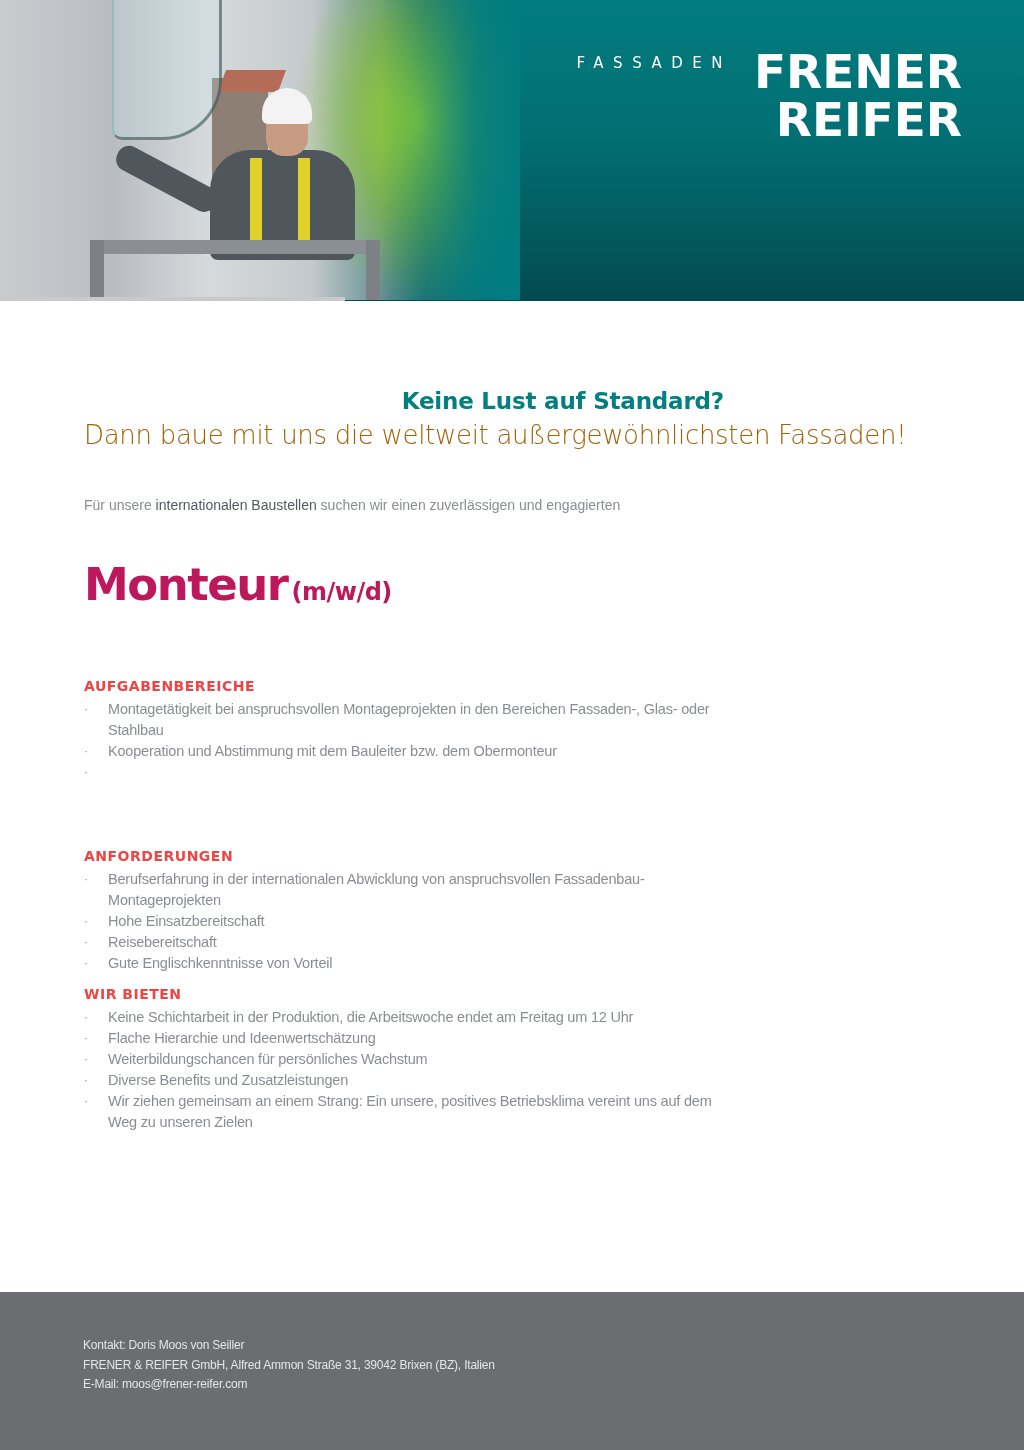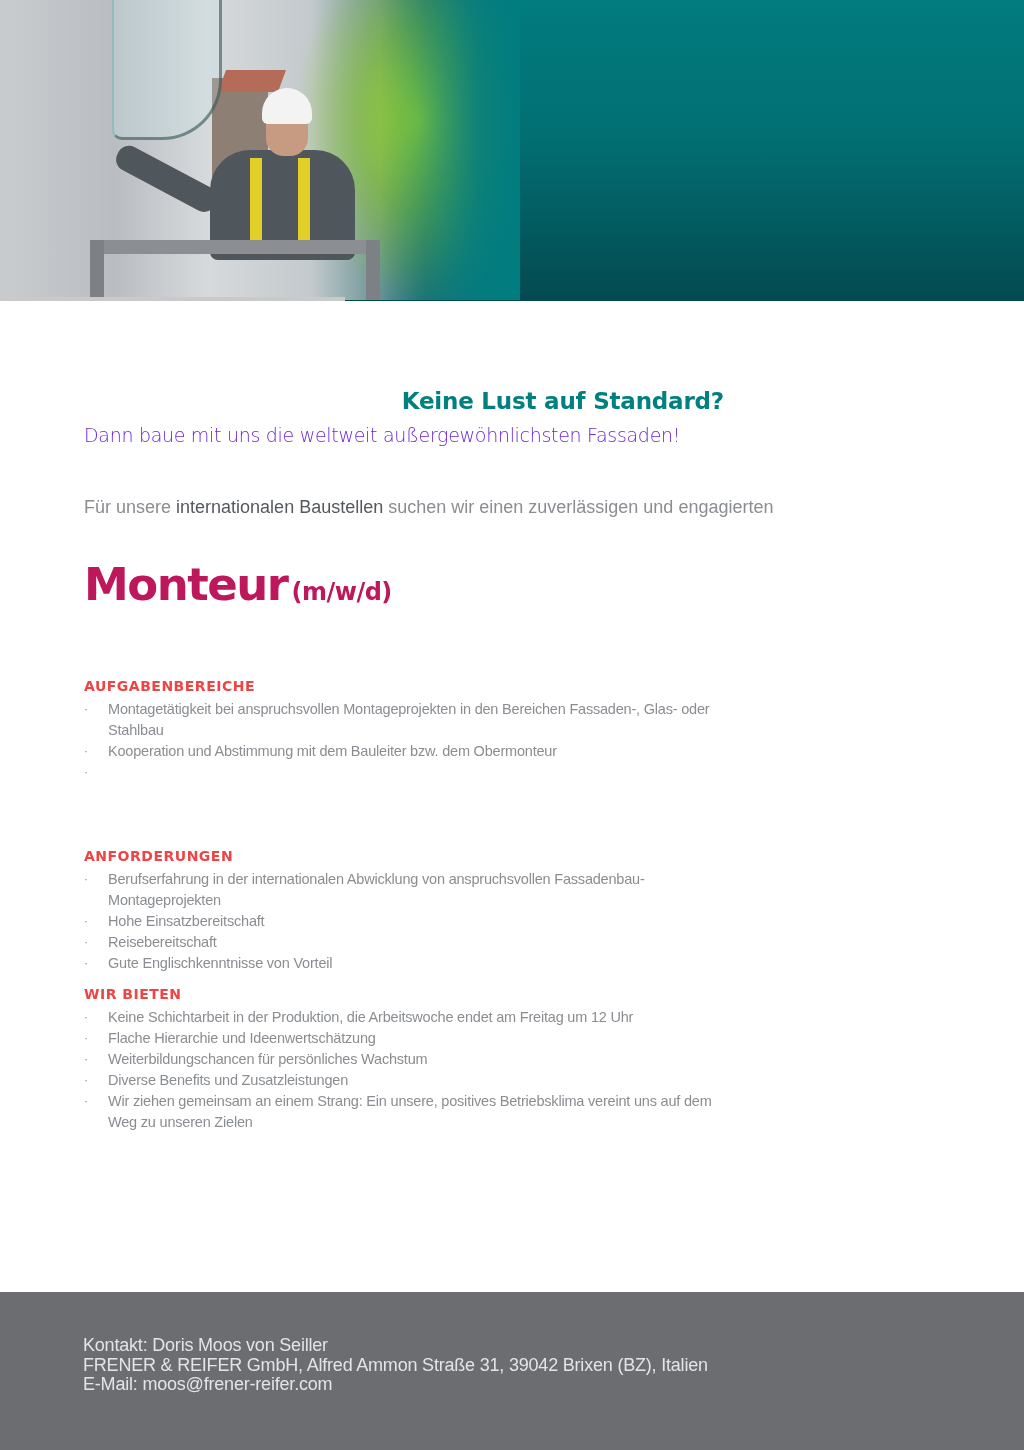--- a/index.html
+++ b/index.html
@@ -81,25 +81,25 @@
       text-align: right; letter-spacing: 0px;
     }
 
     
     .content { position: absolute; left: 84px; top: 384px; width: 640px; }
     .headline {
       font-family: "DejaVu Sans", sans-serif; font-weight: 700; font-size: 23px; color: #01807f;
       line-height: 34px; letter-spacing: -0.2px; text-align: right;
     }
     .subheadline {
-      font-family: "DejaVu Sans", sans-serif; font-weight: 300; font-size: 19px; color: #6d28d9;
+      font-family: "DejaVu Sans", sans-serif; font-weight: 300; font-size: 26px; color: #a16207;
       line-height: 34px; white-space: nowrap; letter-spacing: -0.3px;
     }
     .intro {
-      position: absolute; top: 113px; left: 0; font-size: 18px; color: #8a8d91; white-space: nowrap;
+      position: absolute; top: 113px; left: 0; font-size: 14px; color: #8a8d91; white-space: nowrap;
     }
     .intro strong { color: #55595e; font-weight: 400; }
     .job-title {
       position: absolute; top: 174px; left: 0; white-space: nowrap; color: #be185d;
       font-family: "DejaVu Sans", sans-serif; font-weight: 700;
     }
     .job-title .main { font-size: 45px; letter-spacing: -1.5px; }
     .job-title .suffix { font-size: 24px; letter-spacing: -0.5px; margin-left: 4px; }
 
     .section { position: absolute; left: 0; width: 640px; }
@@ -117,21 +117,21 @@
     }
     #sec-aufgaben { top: 294px; }
     #sec-anforderungen { top: 464px; }
     #sec-bieten { top: 602px; }
 
     
     .footer {
       position: absolute; left: 0; top: 1292px; width: 1024px; height: 158px; background: #6c6d71;
     }
     .footer-text {
-      position: absolute; left: 83px; top: 44px; color: #e4e4e6; font-size: 18px; line-height: 19.5px;
+      position: absolute; left: 83px; top: 44px; color: #e4e4e6; font-size: 12px; line-height: 19.5px;
       letter-spacing: -0.2px;
     }
   </style>
 </head>
 <body>
 
 <header class="hero">
   <div class="hero-photo">
     <div class="building"></div>
     <div class="building-roof"></div>
@@ -141,20 +141,27 @@
     <div class="worker-strap-l"></div>
     <div class="worker-strap-r"></div>
     <div class="worker-face"></div>
     <div class="worker-helmet"></div>
     <div class="scaffold-rail"></div>
     <div class="scaffold-post-l"></div>
     <div class="scaffold-post-r"></div>
   </div>
   <div class="hero-base"></div>
 
+  <div class="logo">
+    <div class="logo-fassaden">FASSADEN</div>
+    <div class="logo-name">
+      <div>FRENER</div>
+      <div>REIFER</div>
+    </div>
+  </div>
 </header>
 
 <main class="content">
   <h2 class="headline">Keine Lust auf Standard?</h2>
   <p class="subheadline">Dann baue mit uns die weltweit außergewöhnlichsten Fassaden!</p>
 
   <p class="intro"><span>Für unsere </span><strong>internationalen Baustellen</strong><span> suchen wir einen zuverlässigen und engagierten</span></p>
 
   <h1 class="job-title"><span class="main">Monteur</span><span class="suffix">(m/w/d)</span></h1>
 

